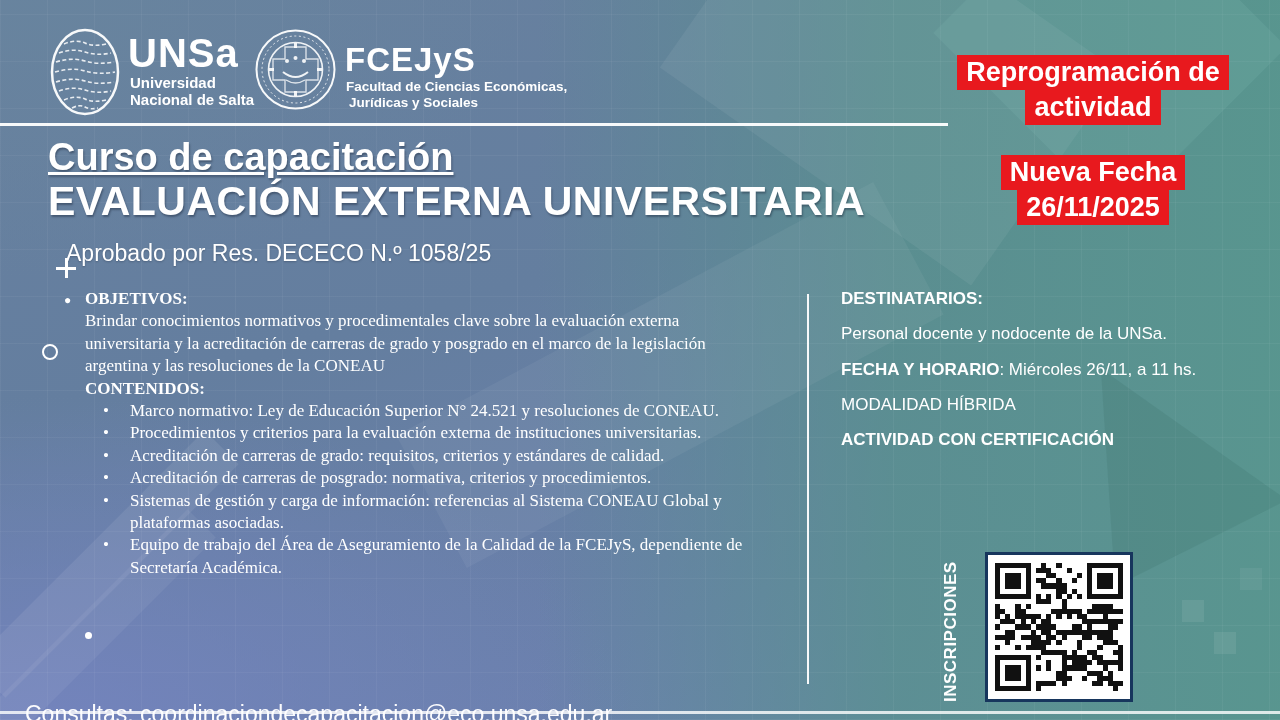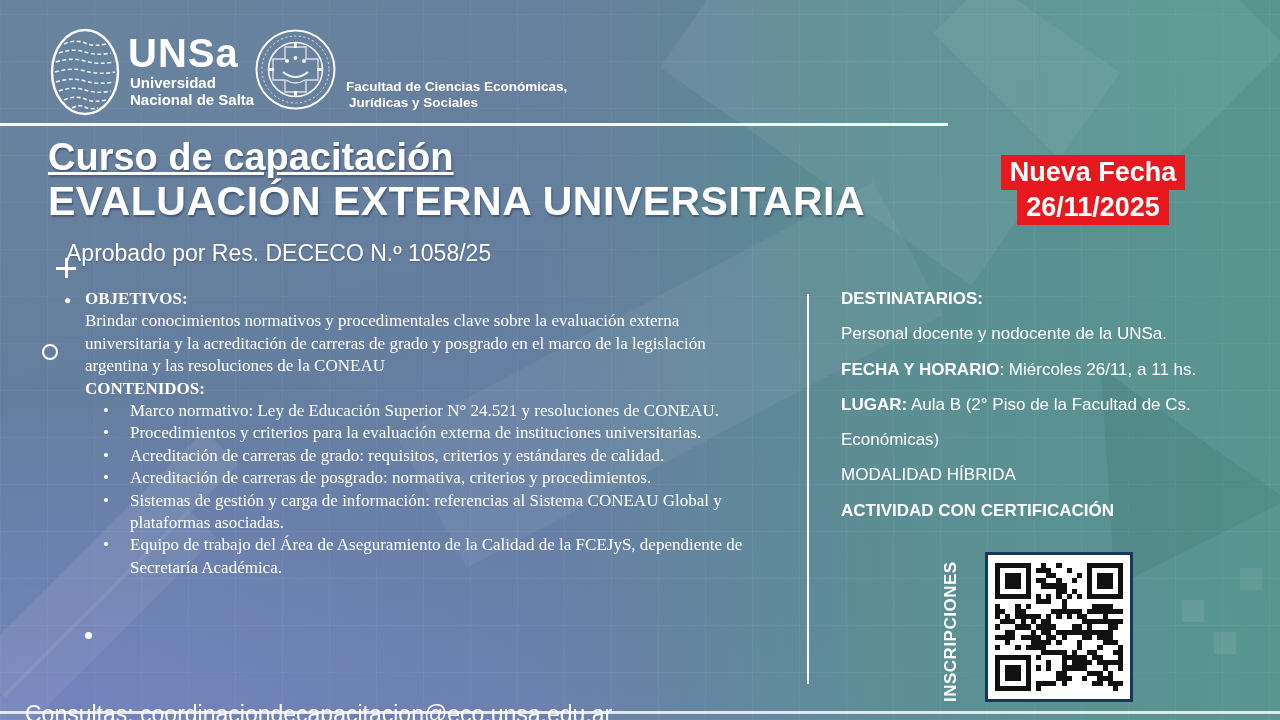--- a/index.html
+++ b/index.html
@@ -119,25 +119,30 @@
           <circle cx="51" cy="34" r="2"></circle>
         <rect x="41" y="16" width="3" height="5"></rect>
           <rect x="41" y="64" width="3" height="5"></rect>
         <rect x="16" y="41" width="5" height="3"></rect>
           <rect x="64" y="41" width="5" height="3"></rect>
       </g>
       <path d="M30 45 q12.5 10 25 0" fill="none" stroke="#fff" stroke-width="2" opacity=".9"></path>
       <path d="M33 53 q9.5 6 19 0" fill="none" stroke="#fff" stroke-width="1.4" opacity=".8"></path>
     </svg>
   </div>
+  <div class="abs fcejys-acronym">FCEJyS</div>
   <div class="abs fcejys-sub" style="top:79px;">Facultad de Ciencias Económicas,</div>
   <div class="abs fcejys-sub" style="top:95px;left:349px;">Jurídicas y Sociales</div>
 
   <div class="abs header-rule"></div>
 
+  <div class="abs notice notice1">
+    <span>Reprogramación de</span><br>
+    <span>actividad</span>
+  </div>
   <div class="abs notice notice2">
     <span>Nueva Fecha</span><br>
     <span>26/11/2025</span>
   </div>
 
   <div class="abs title1">Curso de capacitación</div>
   <div class="abs title2">EVALUACIÓN EXTERNA UNIVERSITARIA</div>
   <div class="abs approval">Aprobado por Res. DECECO N.º 1058/25</div>
 
   <div class="abs plus-mark"></div>
@@ -161,21 +166,20 @@
     <li><span>Equipo de trabajo del Área de Aseguramiento de la Calidad de la FCEJyS, dependiente de Secretaría Académica.</span></li>
       </ul>
   </div>
 
   <div class="abs v-divider"></div>
 
   <div class="abs right-col">
     <p class="b">DESTINATARIOS:</p>
     <p>Personal docente y nodocente de la UNSa.</p>
     <p><span class="b">FECHA Y HORARIO</span><span>: Miércoles 26/11, a 11 hs.</span></p>
-    <p><span class="b">LUGAR:</span><span> Aula B (2° Piso de la Facultad de Cs. Económicas)</span></p>
     <p>MODALIDAD HÍBRIDA</p>
     <p class="b">ACTIVIDAD CON CERTIFICACIÓN</p>
   </div>
 
   <div class="abs inscripciones">INSCRIPCIONES</div>
   <div class="abs qr-box">
     <div class="qr-inner"><svg xmlns="http://www.w3.org/2000/svg" viewBox="0 0 25 25" width="100%" height="100%" fill="#111" shape-rendering="crispEdges">
           <rect x="0" y="0" width="1" height="1"></rect>
           <rect x="1" y="0" width="1" height="1"></rect>
           <rect x="2" y="0" width="1" height="1"></rect>

